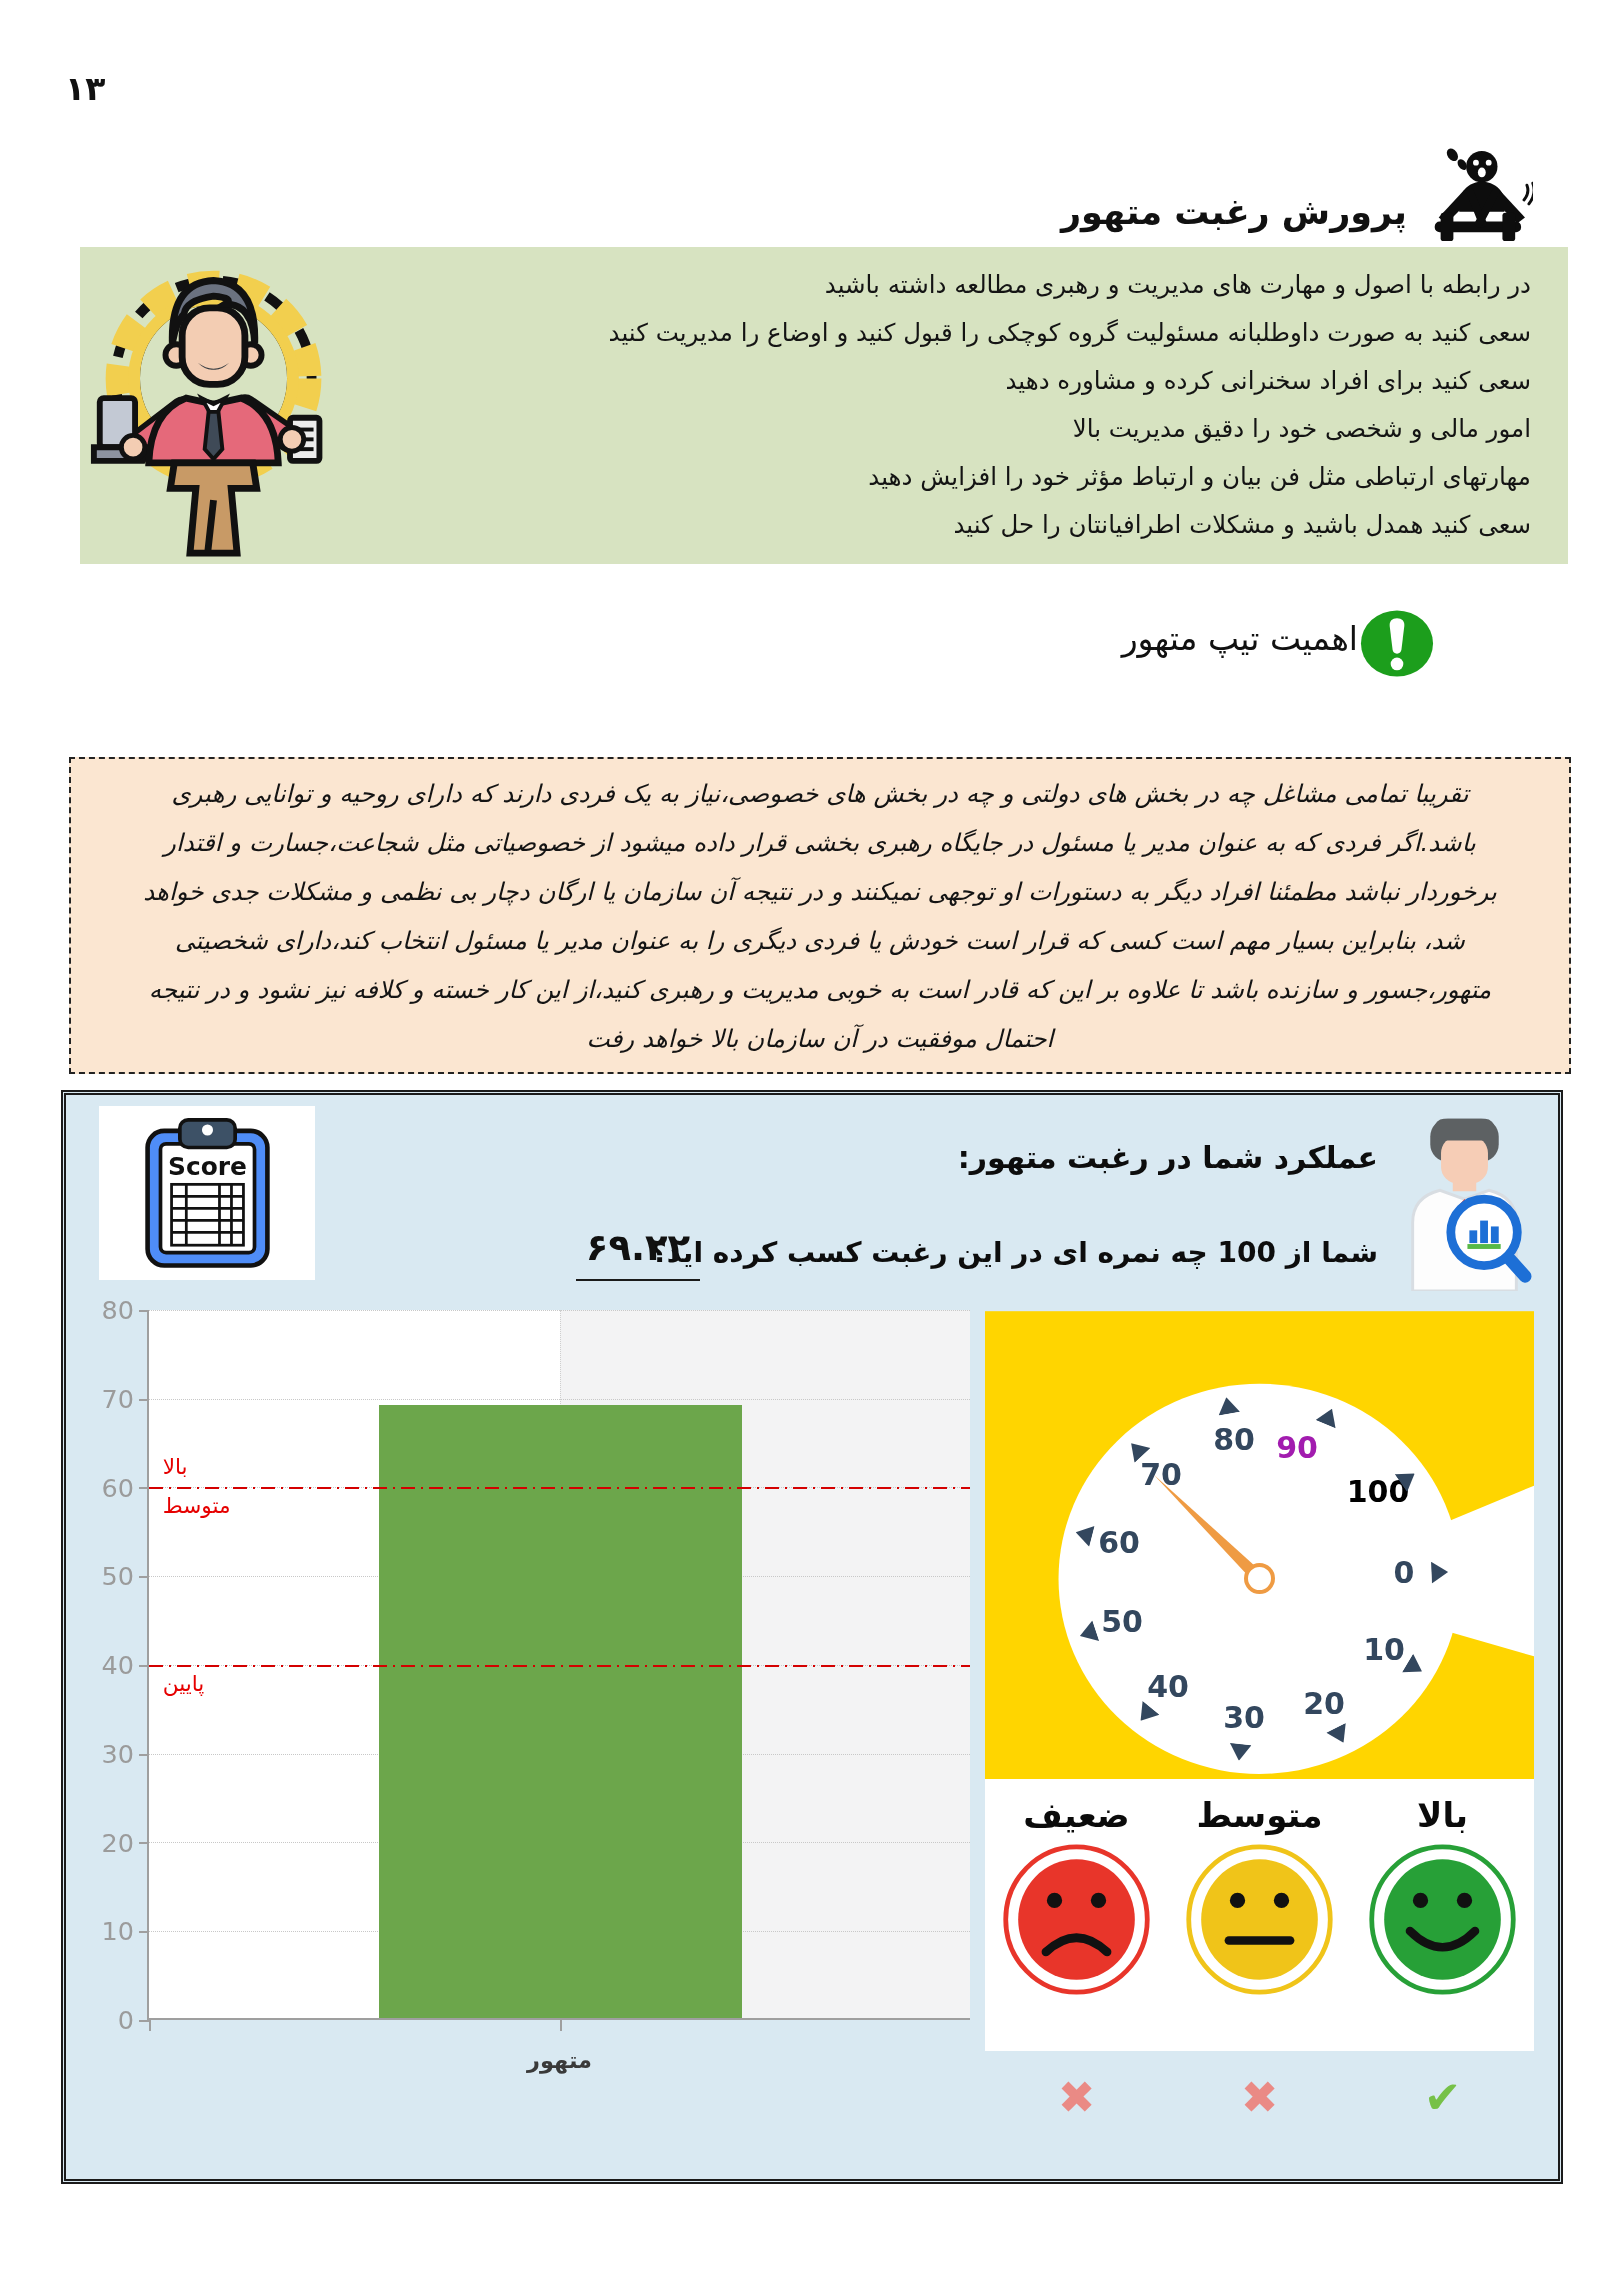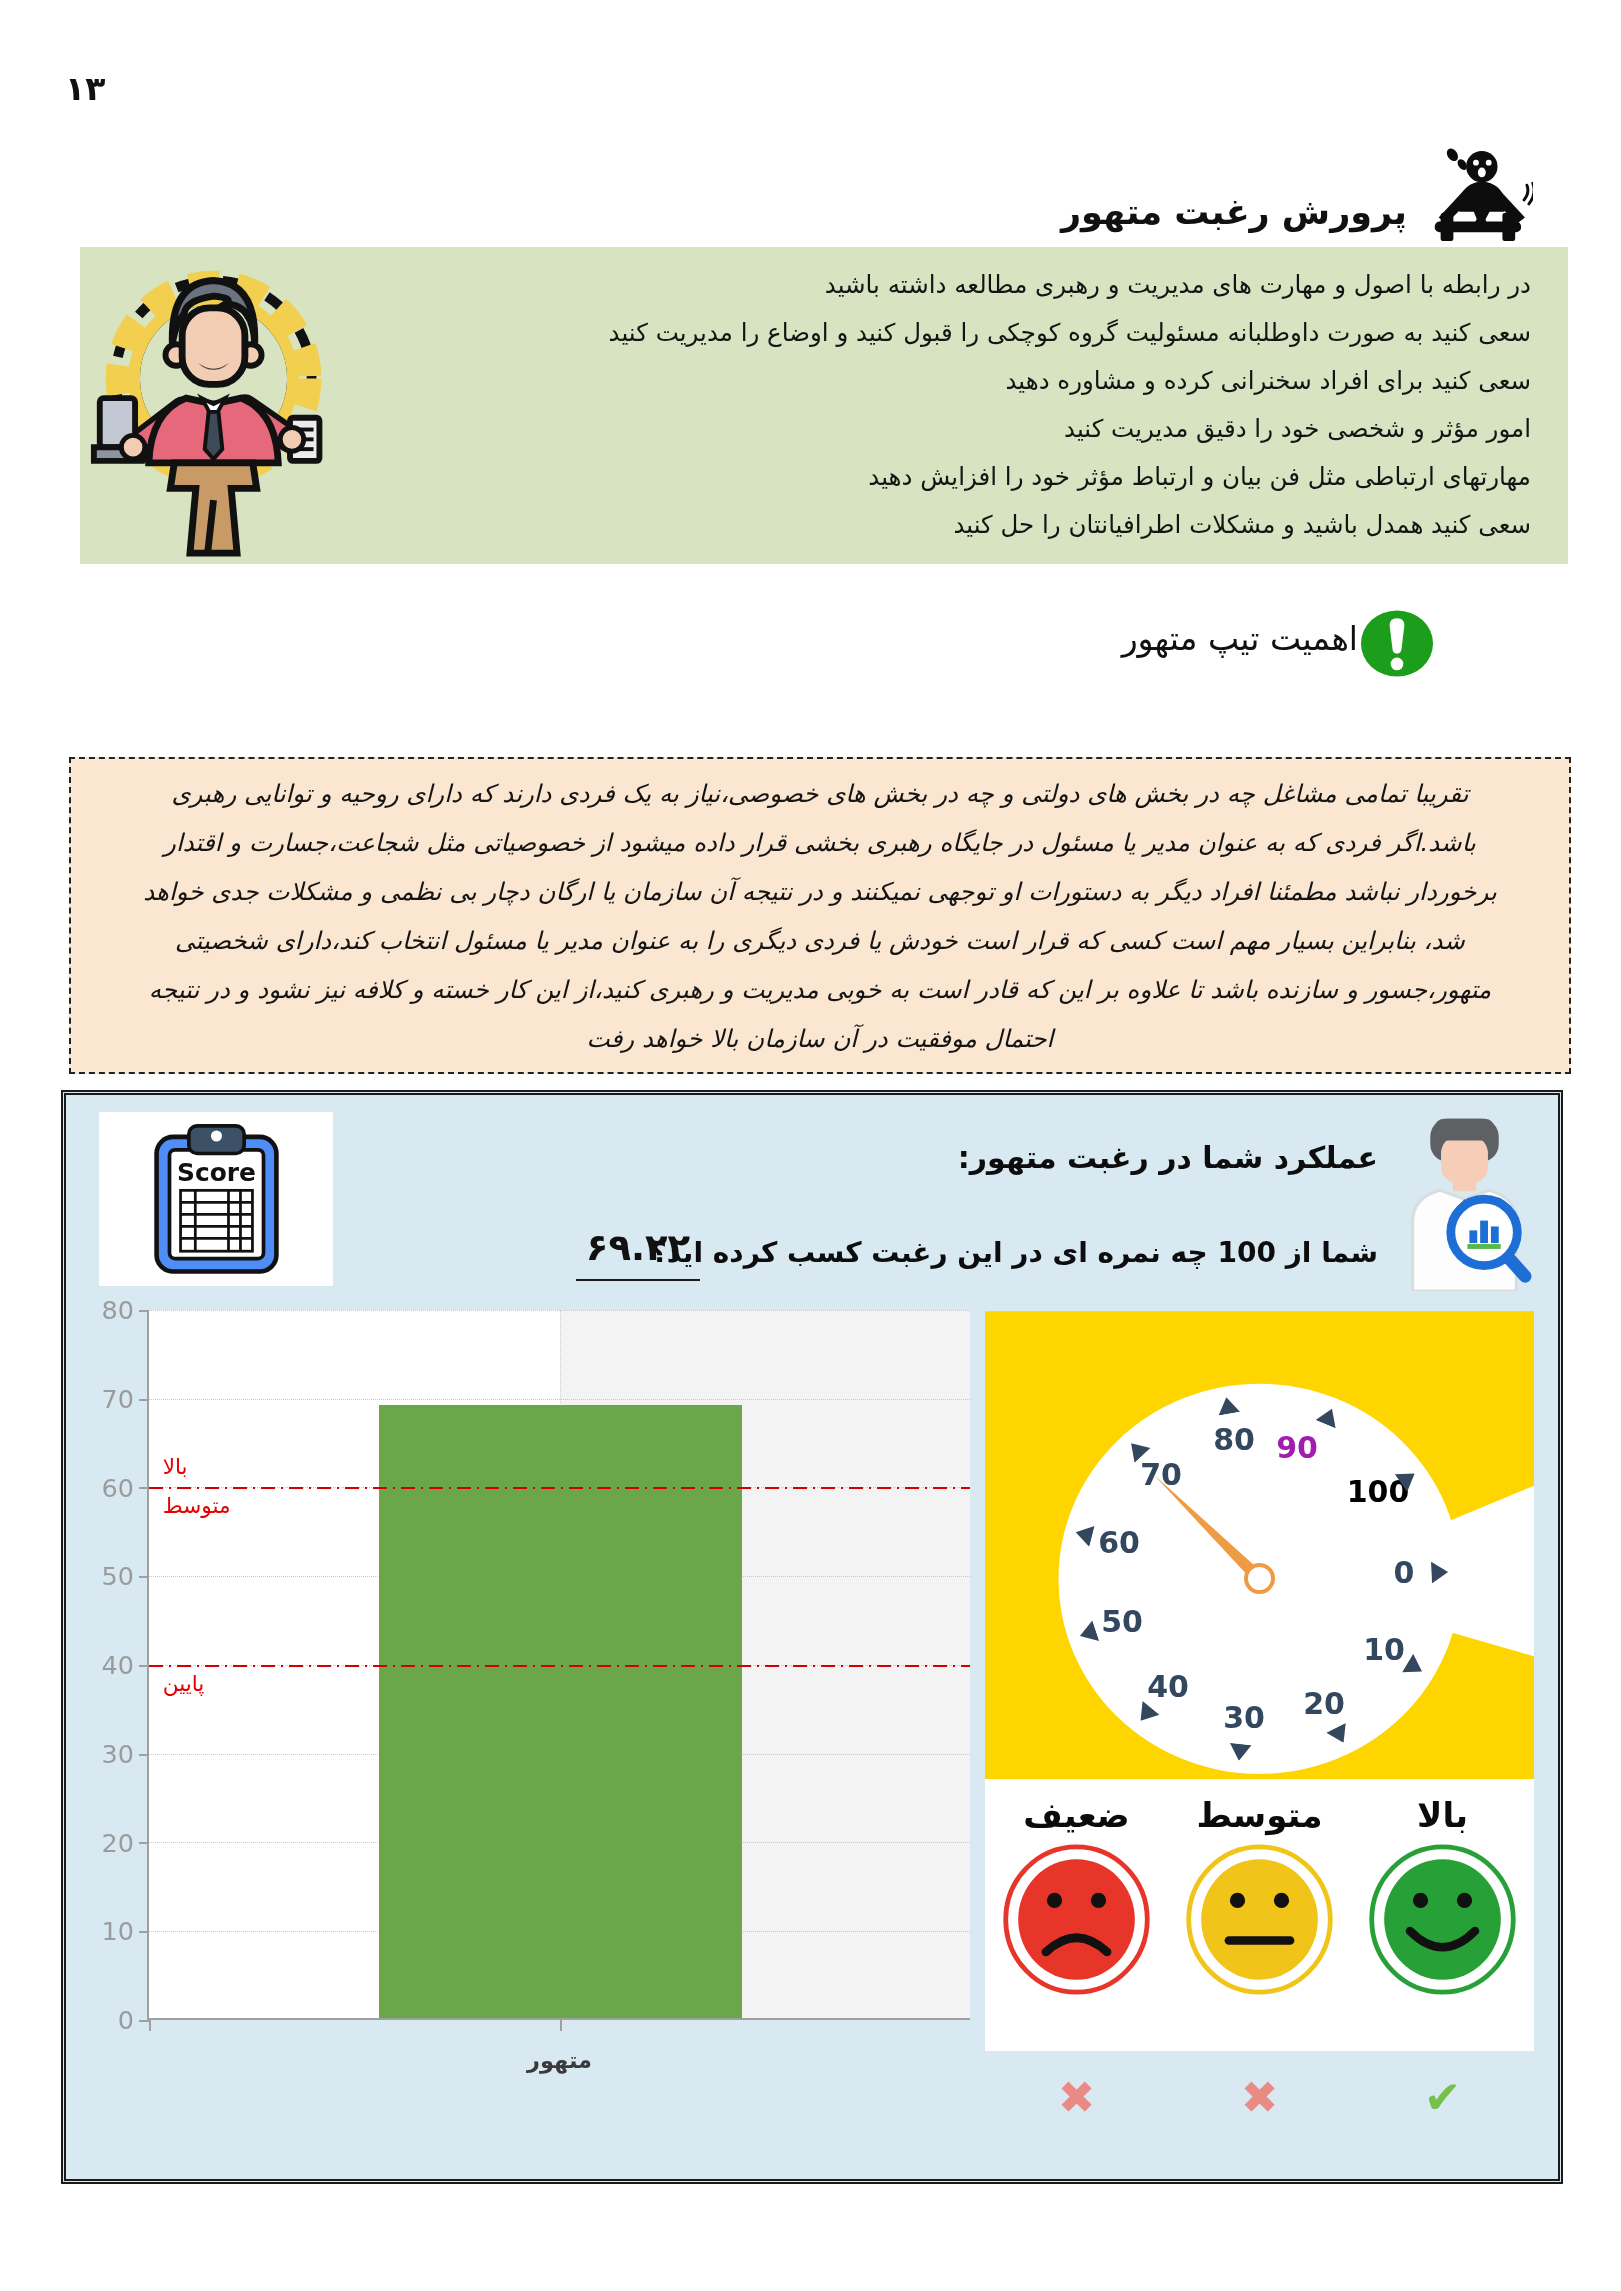--- a/index.html
+++ b/index.html
@@ -20,21 +20,21 @@
   .leader-illustration{left:7.8px;top:5.9px;width:253px;height:306px;}
   
   .imp-title{right:263px;top:619px;font-size:33px;font-weight:normal;direction:rtl;}
   .excl-icon{left:1360px;top:608px;width:74px;height:71px;}
   
   .peach-box{left:69px;top:757px;width:1502px;height:317px;background:#fbe6d1;border:2px dashed #222;}
   .imp-lines{position:absolute;left:9.8px;right:9.8px;top:9.8px;direction:rtl;text-align:center;}
   .imp-line{font-size:24.5px;line-height:49px;color:#141414;white-space:nowrap;font-style:italic;}
   
   .result-panel{left:61px;top:1090px;width:1502px;height:1094px;background:#d9e9f2;border:5.9px double #1b1b1b;}
-  .score-card{left:33px;top:17px;width:234px;height:174px;background:#fff;}
+  .score-card{left:33px;top:11px;width:216px;height:174px;background:#fff;}
   .score-card svg{display:block;margin:11.8px auto 0;}
   .perf-title{right:180px;top:45px;font-size:30px;font-weight:bold;direction:rtl;color:#0d0d0d;}
   .perf-question{right:180px;top:141px;font-size:28px;font-weight:bold;direction:rtl;color:#0d0d0d;}
   .score-value{left:510px;top:131px;font-size:37px;font-weight:bold;direction:rtl;
                border-bottom:2.9px solid #1b1b1b;padding:0 9.8px 9.8px;}
   .analyst-icon{right:19.6px;top:17.6px;width:147px;height:178px;}
   
   .bar-plot{left:81px;top:215px;width:823px;height:710px;background:#fff;
             border-left:2px solid #9f9f9f;border-bottom:2px solid #9f9f9f;}
   .band{position:absolute;top:0;bottom:0;left:50%;right:0;background:#f3f3f4;}
@@ -125,21 +125,21 @@
       <path d="M86 92 Q84 30 128 28 Q172 30 170 92 Q168 52 140 52 Q150 46 128 44 Q100 48 98 62 Q90 70 86 92 Z" fill="#6b7280" stroke="#111" stroke-width="7"></path>
       <path d="M112 112 Q128 124 144 112 Q136 120 128 119 Q120 120 112 112 Z" fill="#3a3f44"></path>
       <polygon points="116,148 128,154 140,148 128,170" fill="#fff" stroke="#111" stroke-width="4"></polygon>
       <polygon points="123,162 133,162 137,200 128,210 119,200" fill="#3f4a57" stroke="#111" stroke-width="4"></polygon>
       <path d="M88 214 L168 214 L172 240 L146 240 L152 306 L122 306 L128 252 L122 306 L104 306 L110 240 L84 240 Z" fill="#c89a66" stroke="#111" stroke-width="7"></path>
     </svg>
     <div class="dev-lines">
         <div class="dev-line">در رابطه با اصول و مهارت های مدیریت و رهبری مطالعه داشته باشید</div>
         <div class="dev-line">سعی کنید به صورت داوطلبانه مسئولیت گروه کوچکی را قبول کنید و اوضاع را مدیریت کنید</div>
         <div class="dev-line">سعی کنید برای افراد سخنرانی کرده و مشاوره دهید</div>
-        <div class="dev-line">امور مؤثر و شخصی خود را دقیق مدیریت کنید</div>
+        <div class="dev-line">امور مالی و شخصی خود را دقیق مدیریت بالا</div>
         <div class="dev-line">مهارتهای ارتباطی مثل فن بیان و ارتباط مؤثر خود را افزایش دهید</div>
         <div class="dev-line">سعی کنید همدل باشید و مشکلات اطرافیانتان را حل کنید</div>
       </div>
   </div>
 
   <div class="abs imp-title">اهمیت تیپ متهور</div>
   <svg class="abs excl-icon" viewBox="0 0 76 72">
     <ellipse cx="38" cy="36" rx="37" ry="34" fill="#1c9e1c"></ellipse>
     <path d="M38 10 C43 10 46 13 45.5 18 L42.6 42 C42.2 45 40.6 46.5 38 46.5 C35.4 46.5 33.8 45 33.4 42 L30.5 18 C30 13 33 10 38 10 Z" fill="#fff"></path>
     <circle cx="38" cy="57" r="6.5" fill="#fff"></circle>

